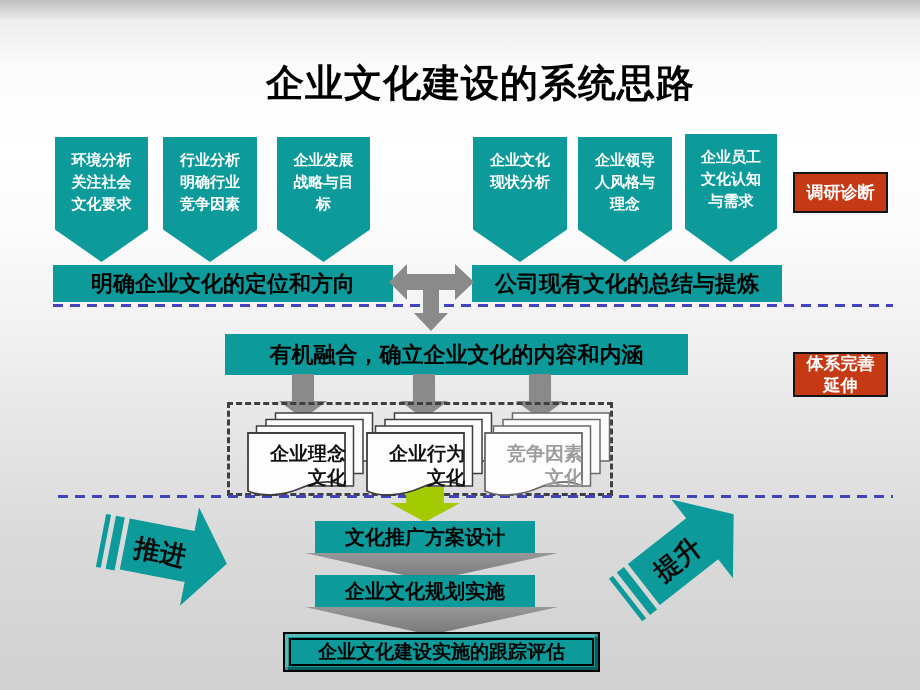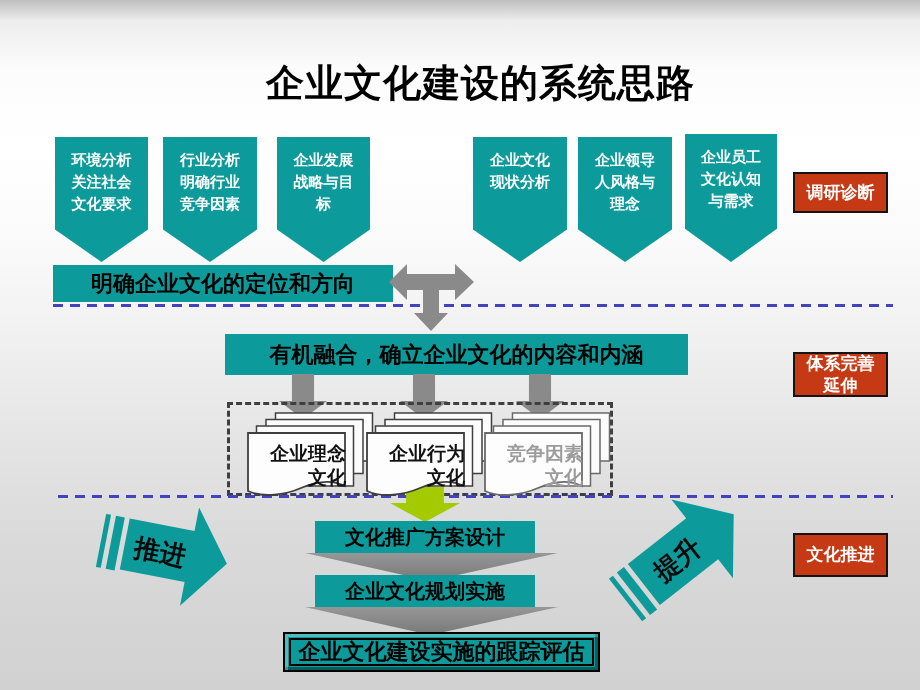--- a/index.html
+++ b/index.html
@@ -59,21 +59,21 @@
   }
   
   .bar3d{
     left:283px;top:632px;width:317px;height:40px;background:#0d9a9a;border:2px solid #000;
     box-sizing:border-box;padding:4px;
     box-shadow:inset 3px 3px 0 rgba(255,255,255,.3),inset -3px -3px 0 rgba(0,0,0,.4);
   }
   .bar3d-inner{
     width:100%;height:100%;border:2px solid #000;box-sizing:border-box;background:#0d9a9a;
     display:flex;align-items:center;justify-content:center;
-    font-weight:bold;font-size:22px;color:#000;
+    font-weight:bold;font-size:19px;color:#000;
   }
   svg{display:block;}
 </style>
 </head>
 <body>
 
 <div class="slide">
 
   <div class="abs slide-title">企业文化建设的系统思路</div>
 
@@ -91,23 +91,23 @@
   <div class="abs pennant" style="left:578px;top:137px;width:94px;">企业领导
 人风格与
 理念</div>
   <div class="abs pennant" style="left:685px;top:134px;width:92px;height:128px;">企业员工
 文化认知
 与需求</div>
 
   <div class="abs red-tag" style="top:172px;height:41px;">调研诊断</div>
   <div class="abs red-tag" style="top:352px;height:45px;">体系完善
 延伸</div>
-  <div class="abs red-tag" style="top:533px;height:44px;">文化推进</div>
 
   <div class="abs tealbar" style="left:53px;top:265px;width:340px;height:37px;font-size:22px;">明确企业文化的定位和方向</div>
+  <div class="abs tealbar" style="left:472px;top:265px;width:310px;height:37px;font-size:22px;">公司现有文化的总结与提炼</div>
 
   <div class="abs blue-dash" style="left:53px;top:304px;width:840px;"></div>
 
   <svg class="abs" style="left:386px;top:261px;" width="90" height="72" viewBox="0 0 90 72">
     <polygon fill="#8a8a8a" points="3,21 21,3 21,13 69,13 69,3 88,21 69,39 69,29 53,29 53,52 62,52 45,70 28,52 37,52 37,29 21,29 21,39"></polygon>
   </svg>
 
   <div class="abs tealbar" style="left:225px;top:334px;width:463px;height:41px;font-size:22px;">有机融合，确立企业文化的内容和内涵</div>
 
   <div class="abs darrow" style="left:279px;top:374px;"></div>

